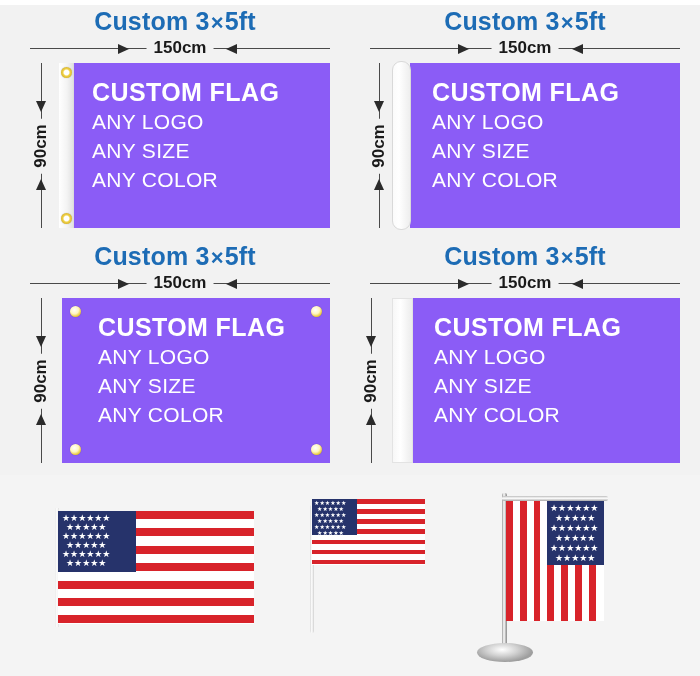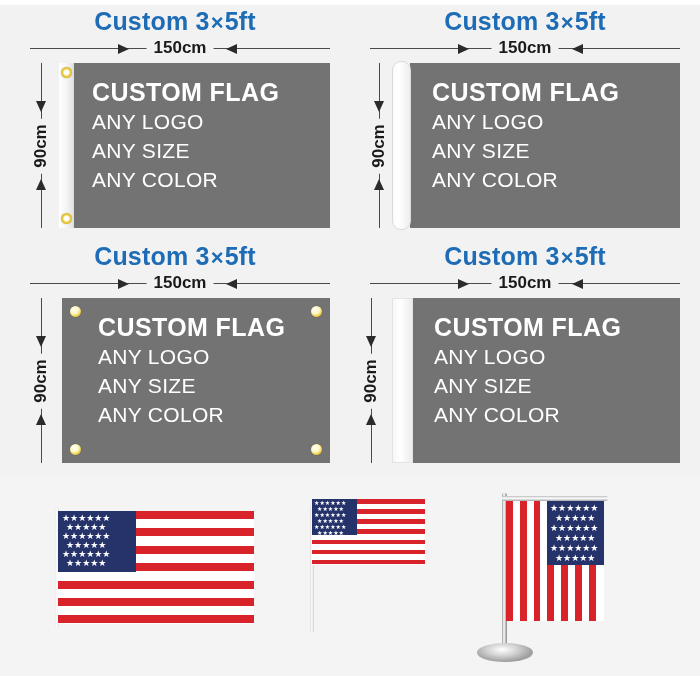--- a/index.html
+++ b/index.html
@@ -73,21 +73,21 @@
   .arrow-d,.arrow-u{
     position:absolute;left:6px;width:0;height:0;
     border-left:5px solid transparent;border-right:5px solid transparent;
   }
   .arrow-d{ border-top:11px solid #2b2b2b; }
   .arrow-u{ border-bottom:11px solid #2b2b2b; }
 
   
   .flag{
     position:absolute;
-    background:#737373;
+    background:#8b5cf6;
     box-sizing:border-box;
   }
   .hem{
     position:absolute;left:0;top:0;bottom:0;width:14px;
     background:linear-gradient(90deg,#ffffff 0%,#f4f4f4 55%,#e2e2e2 100%);
     border-right:1px solid #dcdcdc;
   }
   .sleeve{
     position:absolute;top:-2px;bottom:-2px;left:-18px;width:19px;
     background:linear-gradient(90deg,#fbfbfb 0%,#ffffff 35%,#eeeeee 100%);

